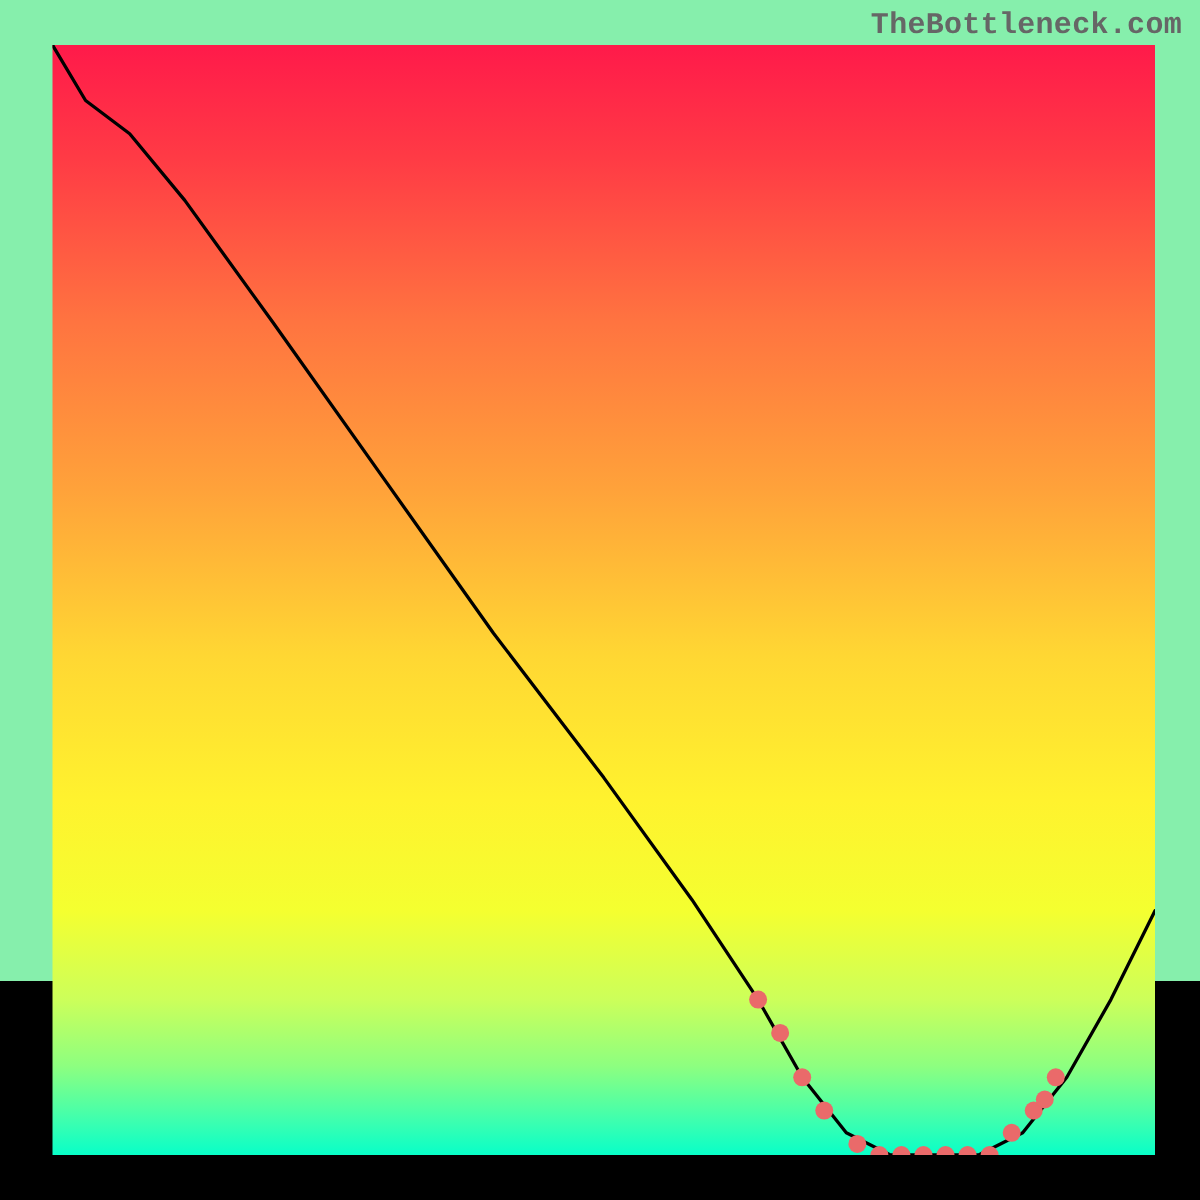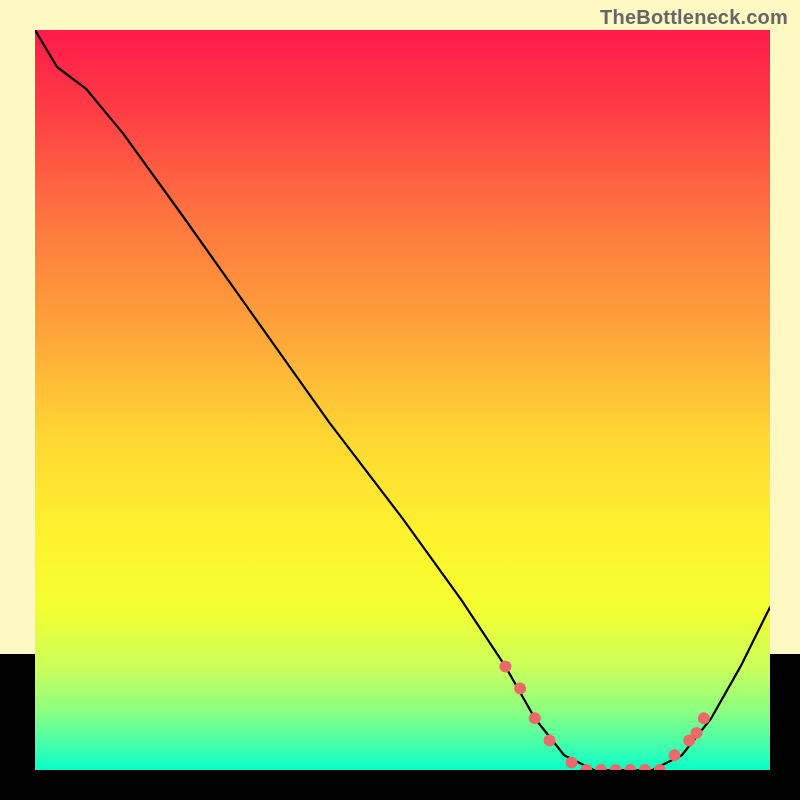--- a/index.html
+++ b/index.html
@@ -8,21 +8,22 @@
     width: 800px;
     height: 800px;
     background: #000;
     overflow: hidden;
     font-family: Arial, Helvetica, sans-serif;
   }
   .frame {
     position: relative;
     width: 800px;
     height: 654px;
-    background: #fef9c3;
+    background: #86efac;
+    font-family: Liberation Mono, monospace;
   }
   .attribution {
     position: absolute;
     top: 6px;
     right: 12px;
     color: #666;
     font-size: 20px;
     font-weight: bold;
     letter-spacing: 0.2px;
     z-index: 10;

